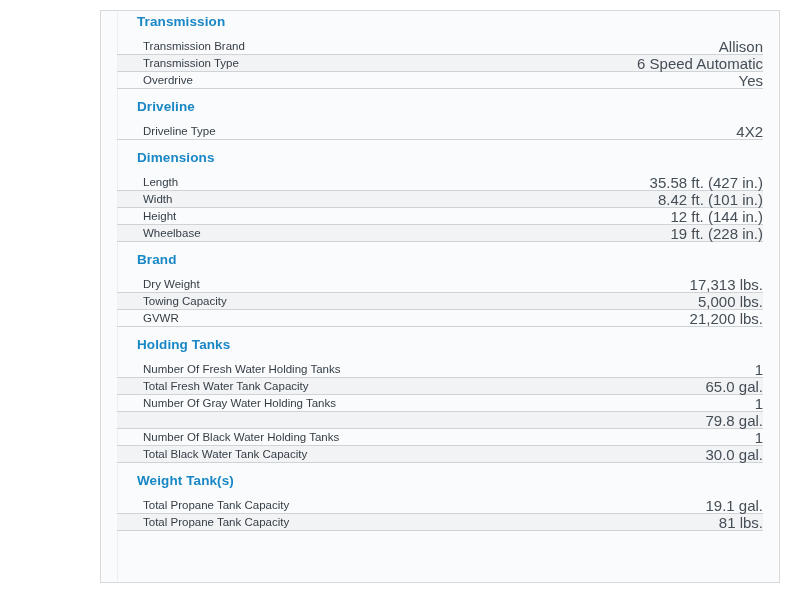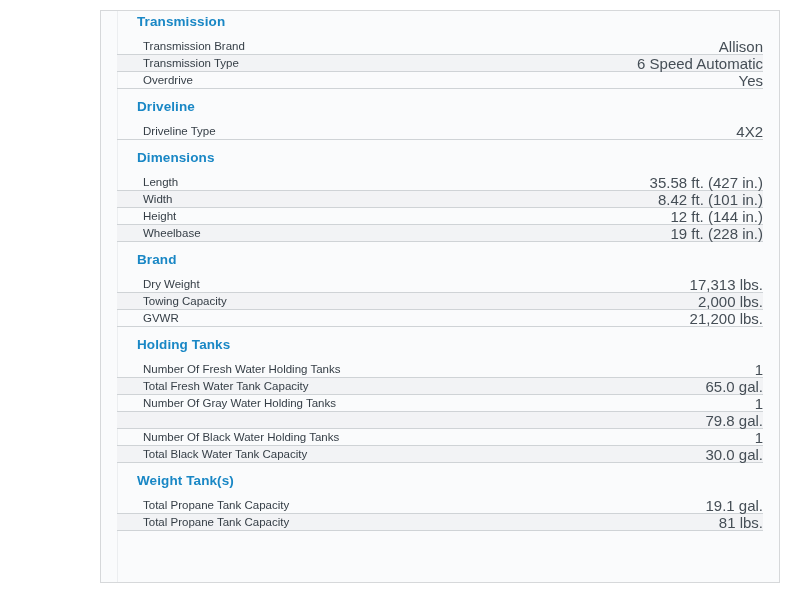--- a/index.html
+++ b/index.html
@@ -119,21 +119,21 @@
 
     <div class="section">
       <div class="section-title">Brand</div>
       <div class="rows">
         <div class="spec-row">
           <span class="spec-label">Dry Weight</span>
           <span class="spec-value">17,313 lbs.</span>
         </div>
         <div class="spec-row alt">
           <span class="spec-label">Towing Capacity</span>
-          <span class="spec-value">2,000 lbs.</span>
+          <span class="spec-value">5,000 lbs.</span>
         </div>
         <div class="spec-row">
           <span class="spec-label">GVWR</span>
           <span class="spec-value">21,200 lbs.</span>
         </div>
       </div>
     </div>
 
 
     <div class="section">

